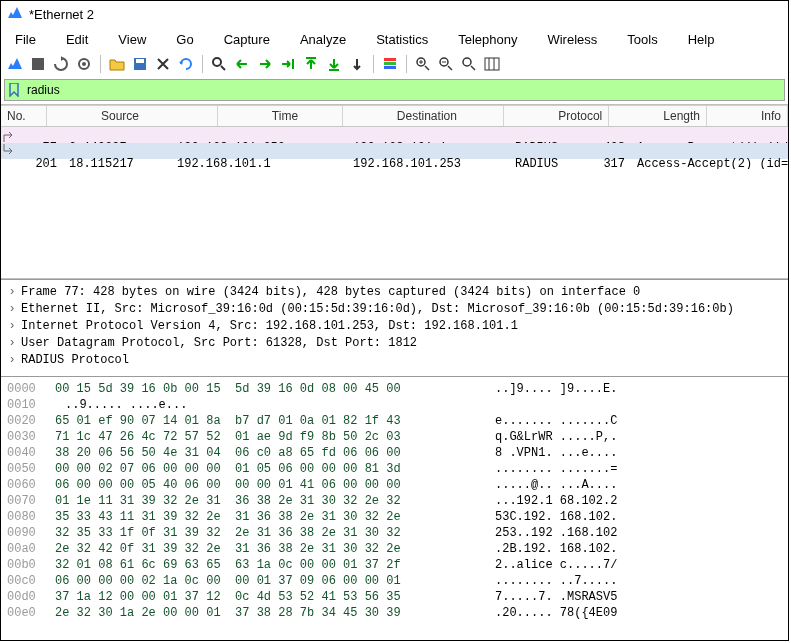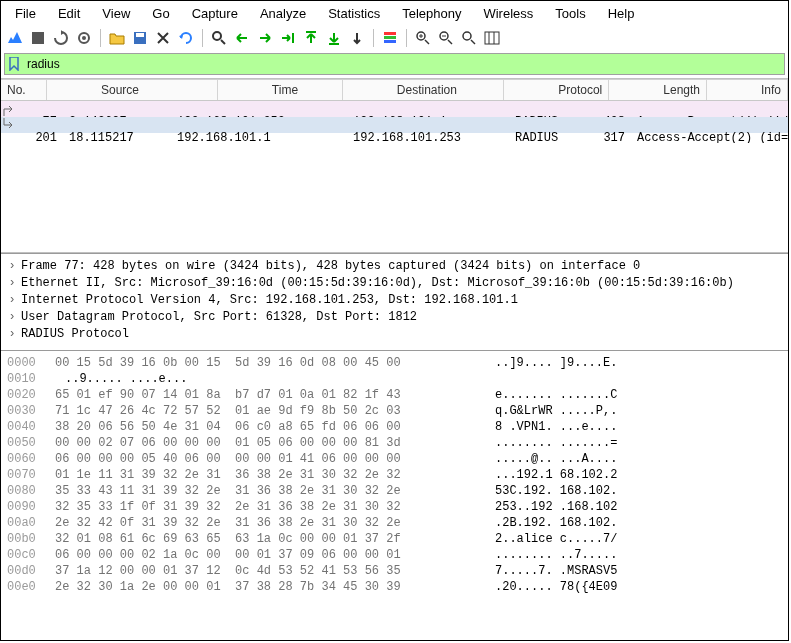--- a/index.html
+++ b/index.html
@@ -27,21 +27,21 @@
     align-items: center;
     padding: 4px 6px;
     gap: 6px;
     height: 26px;
   }
   .titlebar svg { flex-shrink: 0; }
   .title-text { font-size: 13px; }
   
   .menubar {
     display: flex;
-    gap: 2px;
+    gap: 10px;
     padding: 2px 4px;
     height: 24px;
     align-items: center;
   }
   .menu-item {
     padding: 2px 10px;
     font-size: 13px;
     cursor: default;
   }
   
@@ -159,28 +159,36 @@
   .hex-pane {
     flex: 1;
     padding: 4px 6px 0 6px;
     font-family: Consolas, "Courier New", monospace;
     font-size: 12px;
     line-height: 16px;
     overflow: hidden;
   }
   .hex-row { display: flex; white-space: pre; }
   .hx-off { color: #9a9a9a; width: 48px; }
-  .hx-bytes { width: 430px; color: #737373; }
+  .hx-bytes { width: 430px; color: #14532d; }
   .hx-ascii { color: #000; padding-left: 10px; }
 </style>
 </head>
 <body>
 
 <div class="window">
 
+  <div class="titlebar">
+    <span>
+      <svg width="16" height="16" viewBox="0 0 16 16">
+        <path d="M1 13 L4 7 L6 10 L10 2 L15 13 Z" fill="#2a7fff"></path>
+      </svg>
+    </span>
+    <span class="title-text">*Ethernet 2</span>
+  </div>
 
   <div class="menubar">
     <span class="menu-item">File</span>
     <span class="menu-item">Edit</span>
     <span class="menu-item">View</span>
     <span class="menu-item">Go</span>
     <span class="menu-item">Capture</span>
     <span class="menu-item">Analyze</span>
     <span class="menu-item">Statistics</span>
     <span class="menu-item">Telephony</span>

